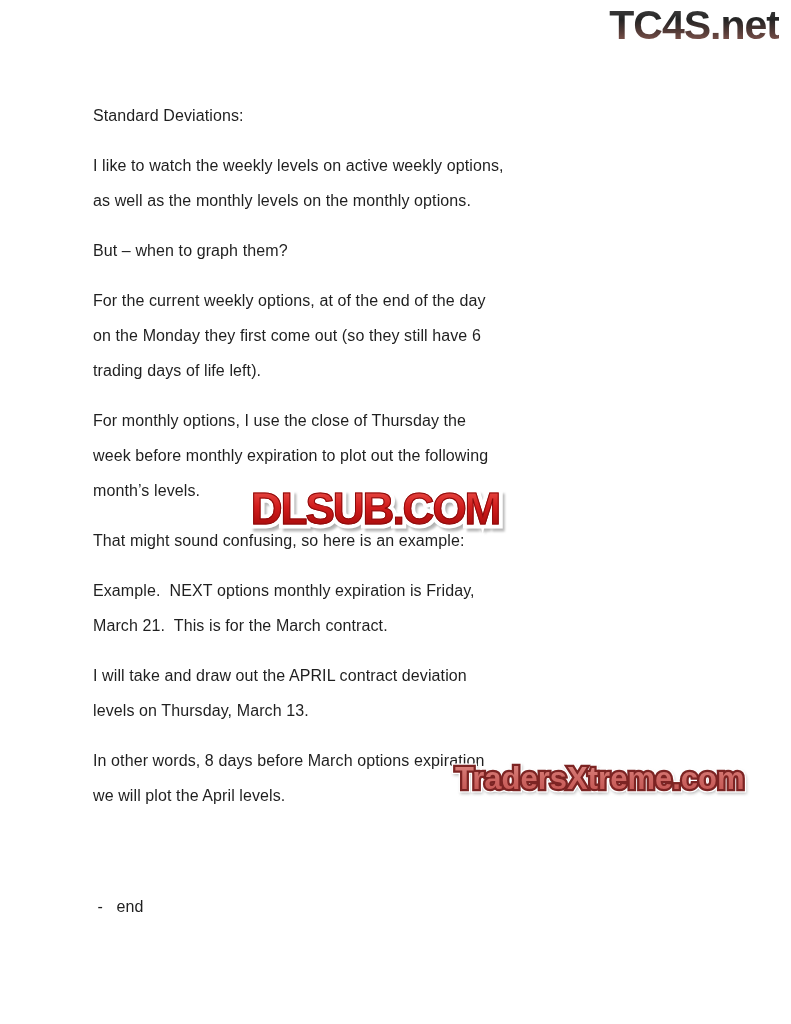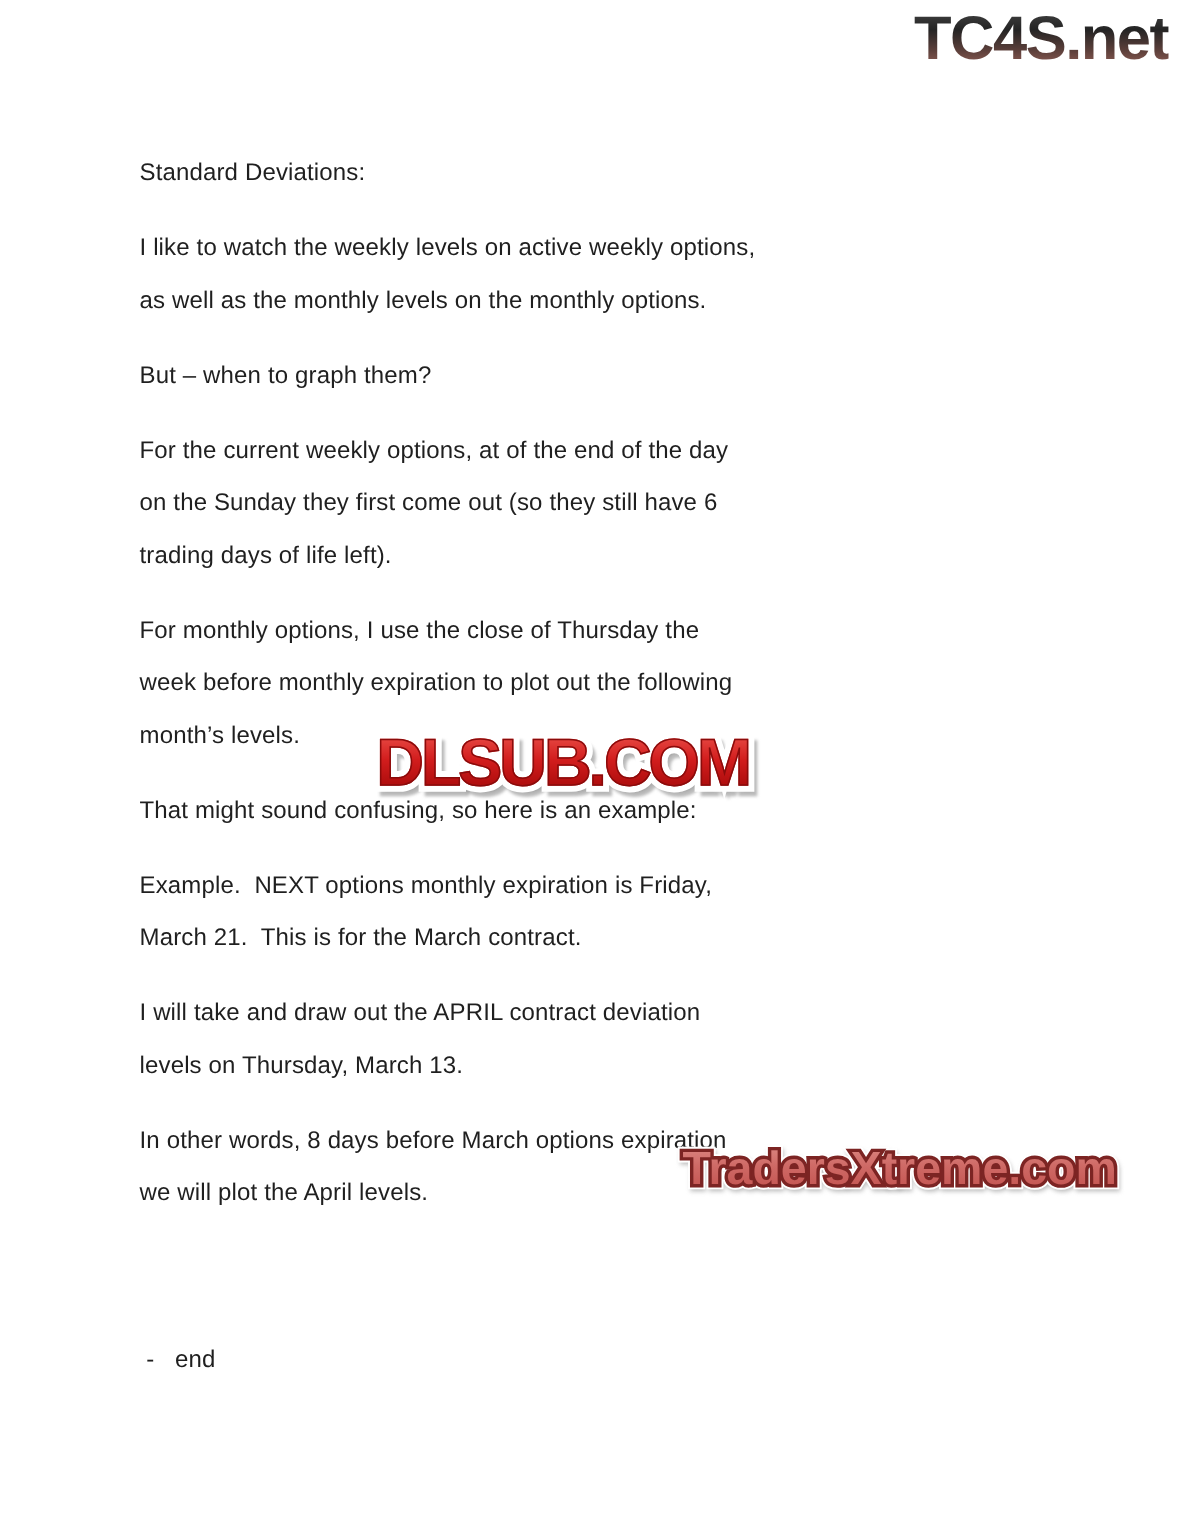--- a/index.html
+++ b/index.html
@@ -144,21 +144,21 @@
       <div class="line">I like to watch the weekly levels on active weekly options,</div>
       <div class="line">as well as the monthly levels on the monthly options.</div>
     </div>
 
     <div class="para">
       <div class="line">But – when to graph them?</div>
     </div>
 
     <div class="para">
       <div class="line">For the current weekly options, at of the end of the day</div>
-      <div class="line">on the Sunday they first come out (so they still have 6</div>
+      <div class="line">on the Monday they first come out (so they still have 6</div>
       <div class="line">trading days of life left).</div>
     </div>
 
     <div class="para">
       <div class="line">For monthly options, I use the close of Thursday the</div>
       <div class="line">week before monthly expiration to plot out the following</div>
       <div class="line">month’s levels.</div>
     </div>
 
     <div class="para">

